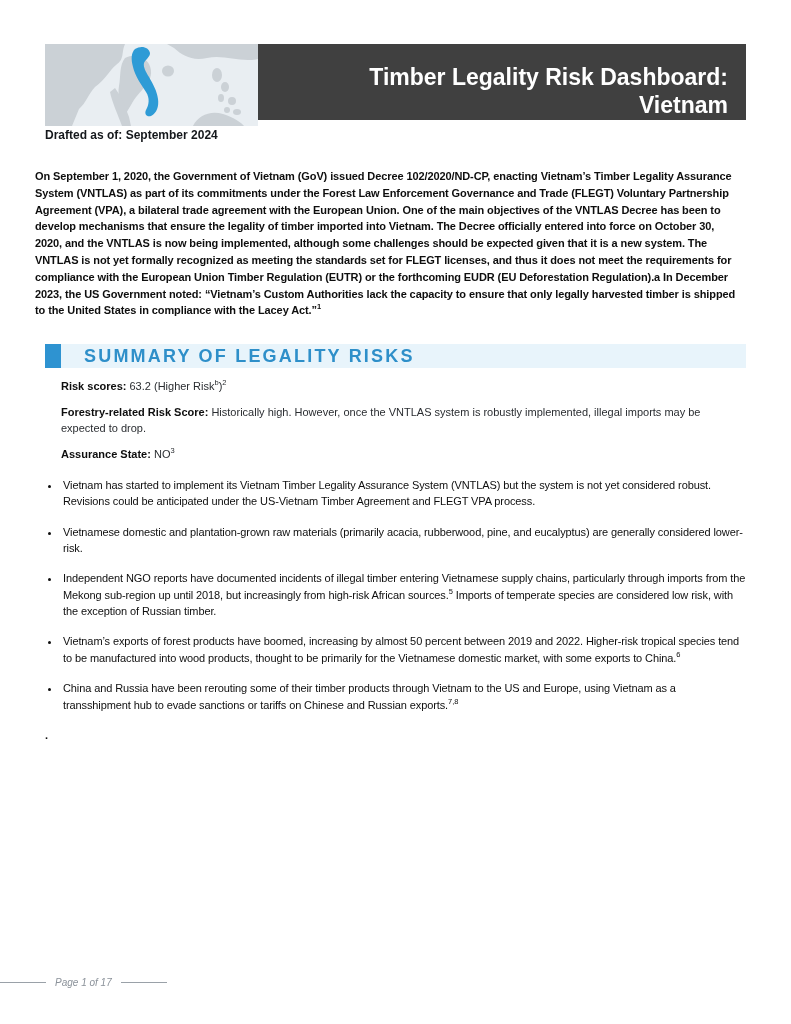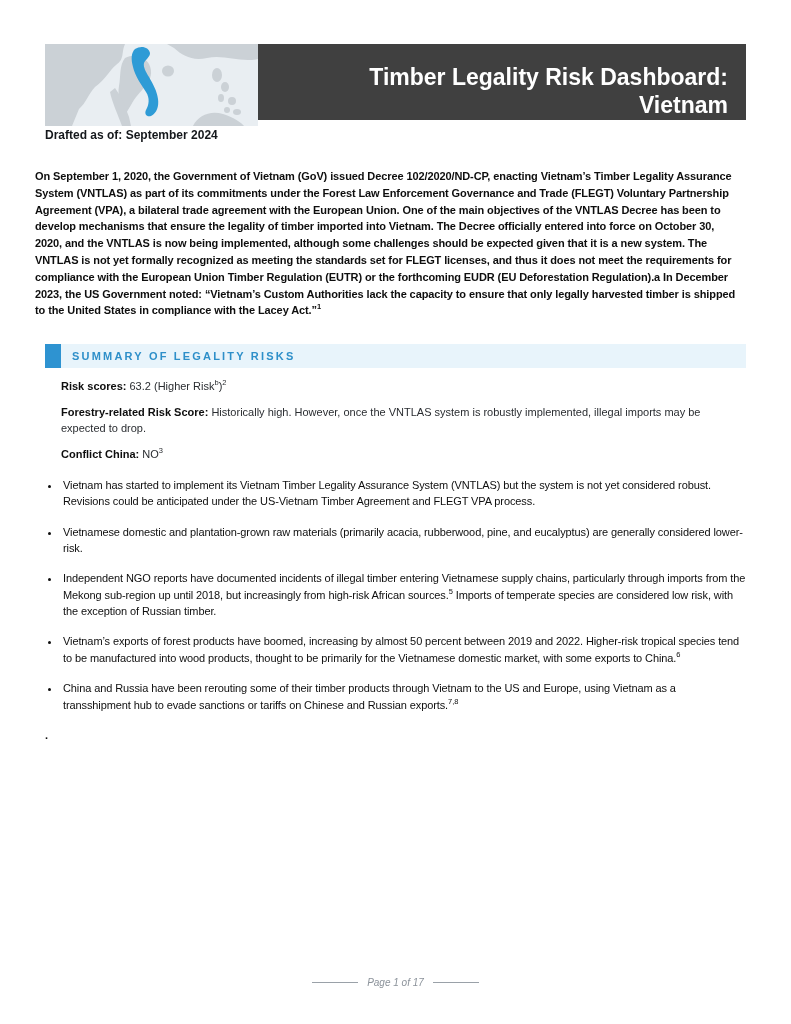--- a/index.html
+++ b/index.html
@@ -29,39 +29,39 @@
     font-weight:bold;font-size:11px;line-height:16.8px;letter-spacing:-0.1px;color:#0e0e0e;
     margin:0;
   }
   sup{font-size:7.5px;line-height:0;vertical-align:super;}
   
   .section-bar{
     position:absolute;top:344px;left:45px;width:701px;height:24px;
     background:#E8F4FB;display:flex;align-items:center;
   }
   .section-square{width:16px;height:24px;background:#2E93D1;flex:none;}
-  .section-title{margin-left:11px;color:#2E8FC9;font-weight:bold;font-size:11px;letter-spacing:2.2px;}
+  .section-title{margin-left:23px;color:#2E8FC9;font-weight:bold;font-size:18px;letter-spacing:2.2px;}
   
   .summary-body{
     position:absolute;top:378px;left:45px;width:701px;
     font-size:11px;line-height:16.2px;color:#2a2d31;
   }
   .summary-body p{margin:0 0 9.5px 0;padding-left:16px;}
   .lbl{font-weight:bold;color:#0e0e0e;}
   .val{font-weight:normal;}
   ul.bullets{margin:15px 0 0 0;padding:0 0 0 16px;list-style:disc;}
   ul.bullets li{
     margin:0 0 13.5px 0;padding-left:2px;
     font-weight:normal;font-size:11px;line-height:16.6px;letter-spacing:-0.1px;color:#0e0e0e;
   }
   .trailing-period{margin-top:8px;font-weight:bold;color:#0e0e0e;}
   
   .footer{
     position:absolute;left:0;right:0;bottom:36px;
-    display:flex;justify-content:center;align-items:center;gap:9px;
+    display:flex;justify-content:flex-start;align-items:center;gap:9px;
     color:#8b929a;font-size:10px;font-style:italic;
   }
   .footer .rule{width:46px;border-top:1.2px solid #9aa1a8;height:0;}
 </style>
 </head>
 <body>
 
 <div class="page">
 
   <div class="header-row">
@@ -105,21 +105,21 @@
     <div class="section-square"></div>
     <div class="section-title">SUMMARY OF LEGALITY RISKS</div>
   </div>
 
   <div class="summary-body">
 
     <p class="line"><span class="lbl">Risk scores:</span> <span class="val">63.2 (Higher Risk</span><sup>b</sup><span class="val">)</span><sup>2</sup></p>
 
     <p class="line"><span class="lbl">Forestry-related Risk Score:</span> <span class="val">Historically high. However, once the VNTLAS system is robustly implemented, illegal imports may be expected to drop.</span></p>
 
-    <p class="line"><span class="lbl">Conflict China:</span> <span class="val">NO</span><sup>3</sup></p>
+    <p class="line"><span class="lbl">Assurance State:</span> <span class="val">NO</span><sup>3</sup></p>
 
 
 
     <ul class="bullets">
       <li><span>Vietnam has started to implement its Vietnam Timber Legality Assurance System (VNTLAS) but the system is not yet considered robust. Revisions could be anticipated under the US-Vietnam Timber Agreement and FLEGT VPA process.</span><sup></sup><span></span></li>
       <li><span>Vietnamese domestic and plantation-grown raw materials (primarily acacia, rubberwood, pine, and eucalyptus) are generally considered lower-risk.</span><sup></sup><span></span></li>
       <li><span>Independent NGO reports have documented incidents of illegal timber entering Vietnamese supply chains, particularly through imports from the Mekong sub-region up until 2018, but increasingly from high-risk African sources.</span><sup>5</sup><span> Imports of temperate species are considered low risk, with the exception of Russian timber.</span></li>
       <li><span>Vietnam’s exports of forest products have boomed, increasing by almost 50 percent between 2019 and 2022. Higher-risk tropical species tend to be manufactured into wood products, thought to be primarily for the Vietnamese domestic market, with some exports to China.</span><sup>6</sup><span></span></li>
       <li><span>China and Russia have been rerouting some of their timber products through Vietnam to the US and Europe, using Vietnam as a transshipment hub to evade sanctions or tariffs on Chinese and Russian exports.</span><sup>7,8</sup><span></span></li>
     </ul>

